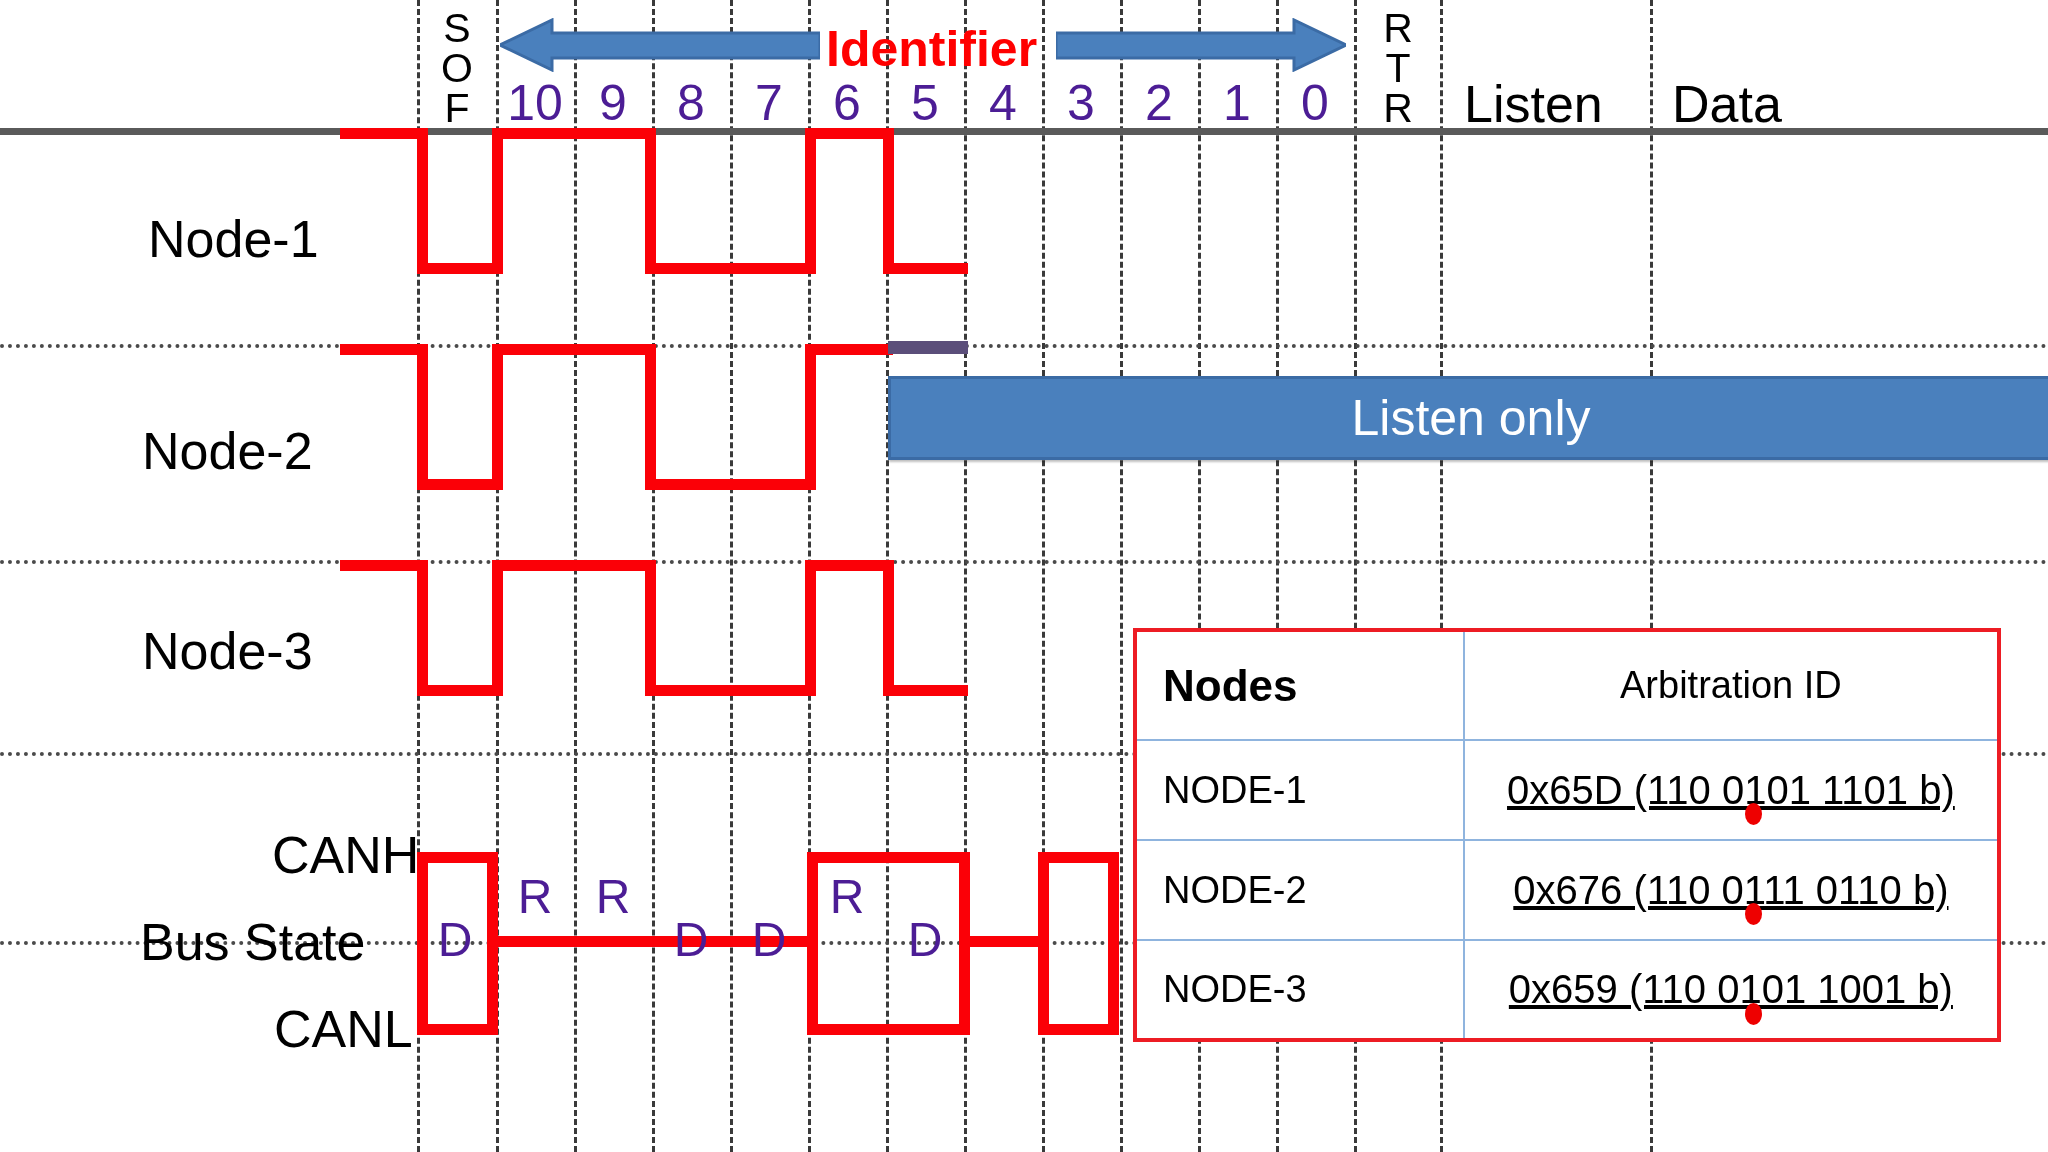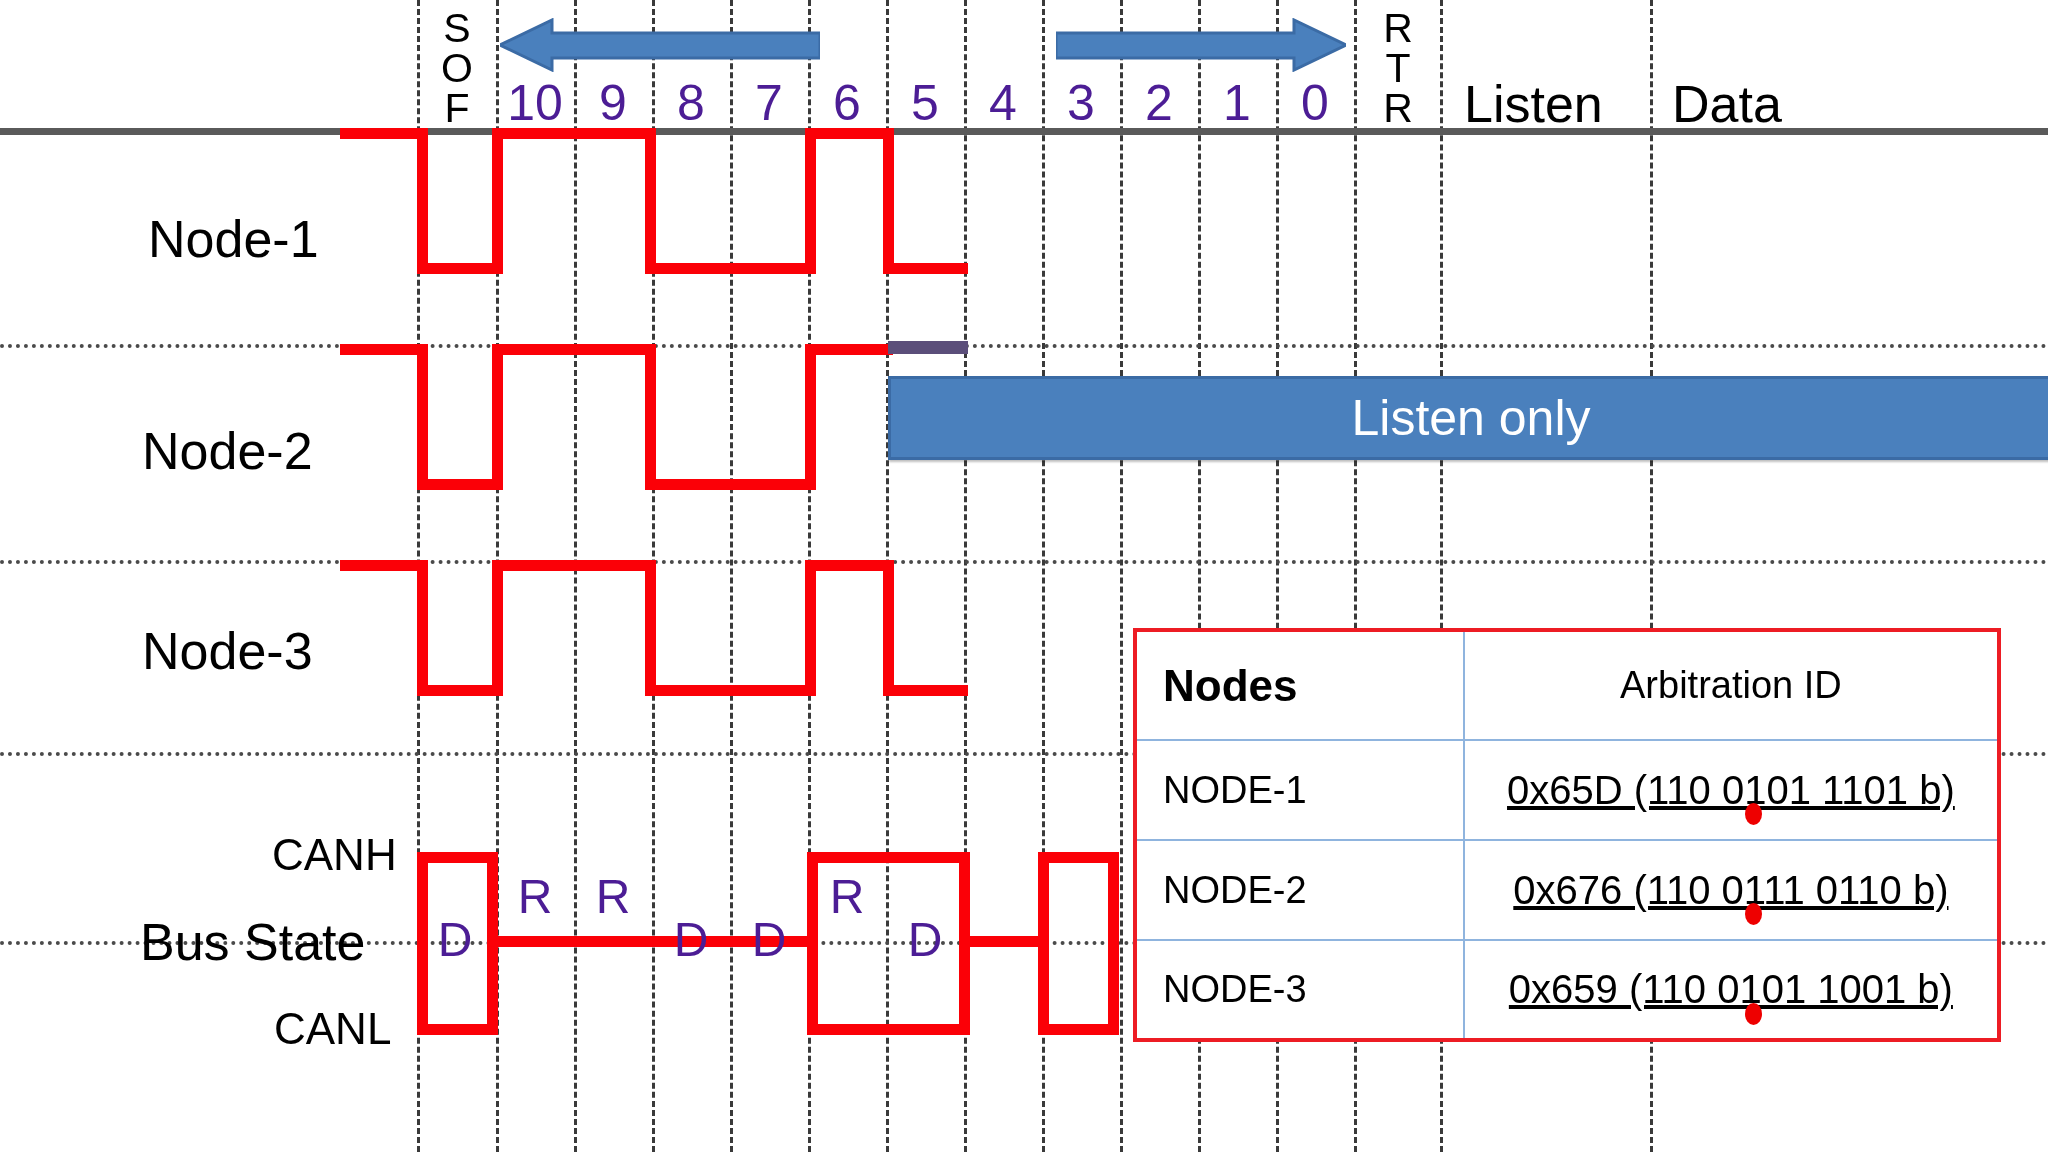--- a/index.html
+++ b/index.html
@@ -20,21 +20,21 @@
   .hdr.rtr{font-size:41px;line-height:40px;width:60px;}
   .bitnum{position:absolute;font-size:50px;line-height:50px;text-align:center;color:#4c1d95;}
   .wordlbl{position:absolute;font-size:52px;line-height:52px;color:#000;}
 
   
   .idlabel{position:absolute;font-size:50px;font-weight:bold;color:#ff0000;}
   .arrowwrap{position:absolute;}
 
   
   .rowlabel{position:absolute;font-size:52px;line-height:54px;color:#000;}
-  .rowlabel.sm{font-size:44px;}
+  .rowlabel.sm{font-size:52px;}
 
   
   .seg{position:absolute;background:#fb0007;}
   .segH{height:11px;}
   .segV{width:11px;}
 
   
   .purple{position:absolute;background:#5b4e7a;height:13px;}
 
   
@@ -109,20 +109,21 @@
   <div class="bitnum" style="left:1276px;top:78px;width:78px">0</div>
 
   <div class="wordlbl" style="left:1464px;top:78px">Listen</div>
   <div class="wordlbl" style="left:1672px;top:78px">Data</div>
 
   <div class="arrowwrap" style="left:500px;top:18px;width:320px;height:54px">
     <svg width="320" height="54" viewBox="0 0 320 54">
       <polygon points="0,27 52,2 52,15 320,15 320,40 52,40 52,52" fill="#4a80bd" stroke="#3b6ba5" stroke-width="3"></polygon>
     </svg>
   </div>
+  <div class="idlabel" style="left:826px;top:20px">Identifier</div>
   <div class="arrowwrap" style="left:1056px;top:18px;width:290px;height:54px">
     <svg width="290" height="54" viewBox="0 0 290 54">
       <polygon points="290,27 238,2 238,15 0,15 0,40 238,40 238,52" fill="#4a80bd" stroke="#3b6ba5" stroke-width="3"></polygon>
     </svg>
   </div>
 
   <div class="rowlabel" style="left:148px;top:212px">Node-1</div>
   <div class="rowlabel" style="left:142px;top:424px">Node-2</div>
   <div class="rowlabel" style="left:142px;top:624px">Node-3</div>
   <div class="rowlabel sm" style="left:272px;top:828px">CANH</div>

